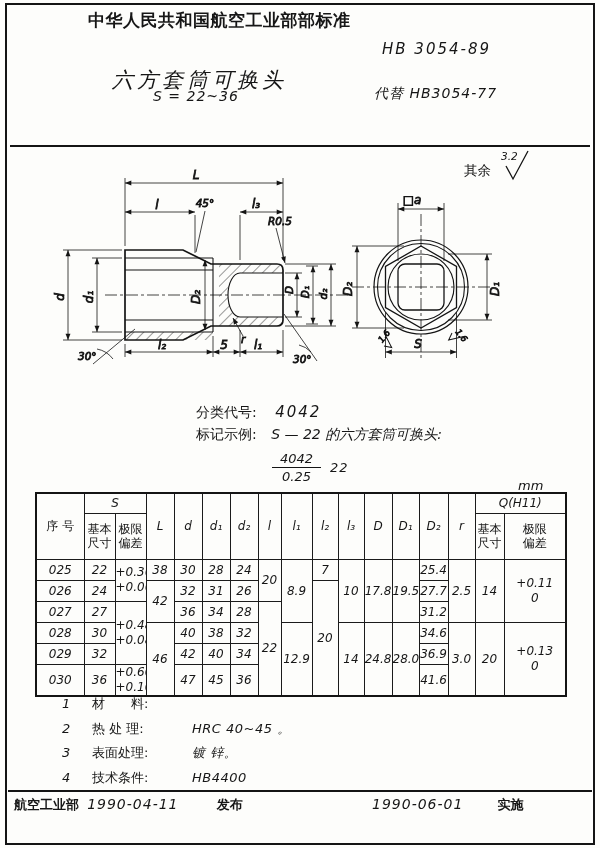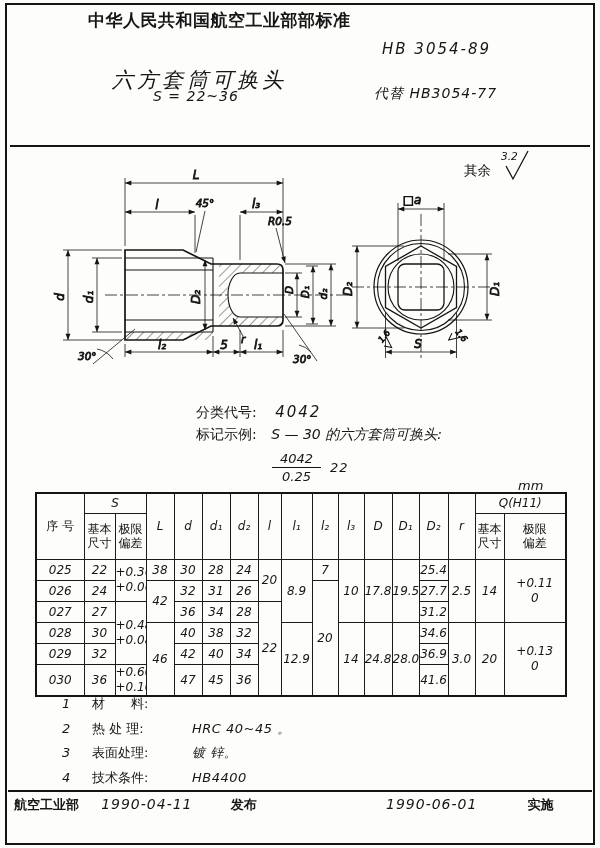--- a/index.html
+++ b/index.html
@@ -40,24 +40,24 @@
   td.hw{font-style:italic;}
   td.dev{font-size:10.5px;line-height:1.25;}
   .pre{white-space:pre-line;}
   .notes{left:62px;top:692px;width:440px;font-size:13px;}
   .note-row{display:flex;line-height:24.5px;}
   .note-row .n{width:30px;font-size:13px;}
   .note-row .nl{width:100px;}
   .note-row .nv{letter-spacing:.5px;}
   .footer-line{left:8px;top:790px;width:584px;height:2px;background:#141414;}
   .footer-left{left:14px;top:796px;font-size:13px;}
-  .footer-left .date,.footer-right .date{font-style:italic;font-size:14px;letter-spacing:1px;margin-left:18px;}
+  .footer-left .date,.footer-right .date{font-style:italic;font-size:14px;letter-spacing:1px;margin-left:4px;}
   .footer-left .act{font-weight:bold;margin-left:34px;}
   .footer-right{left:368px;top:796px;font-size:13px;}
-  .footer-right .act{font-weight:bold;margin-left:46px;}
+  .footer-right .act{font-weight:bold;margin-left:30px;}
   .b{font-weight:bold;}
 </style>
 </head>
 <body>
 
 <div class="page">
   <div class="frame"></div>
 
   <div class="abs org">中华人民共和国航空工业部部标准</div>
   <div class="abs stdno hw">HB 3054-89</div>
@@ -208,21 +208,21 @@
     </g>
   </svg>
 
   <div class="abs cls-row">
     <span>分类代号:</span>
     <span class="val hw">4042</span>
   </div>
 
   <div class="abs mark-row">
     <span>标记示例:</span>
-    <span class="mtext hw">S — 30 的六方套筒可换头:</span>
+    <span class="mtext hw">S — 22 的六方套筒可换头:</span>
   </div>
 
   <div class="abs code hw">
     <span class="frac">
       <span class="num">4042</span>
       <span class="den">0.25</span>
     </span>
     <span class="suffix">22</span>
   </div>
 

